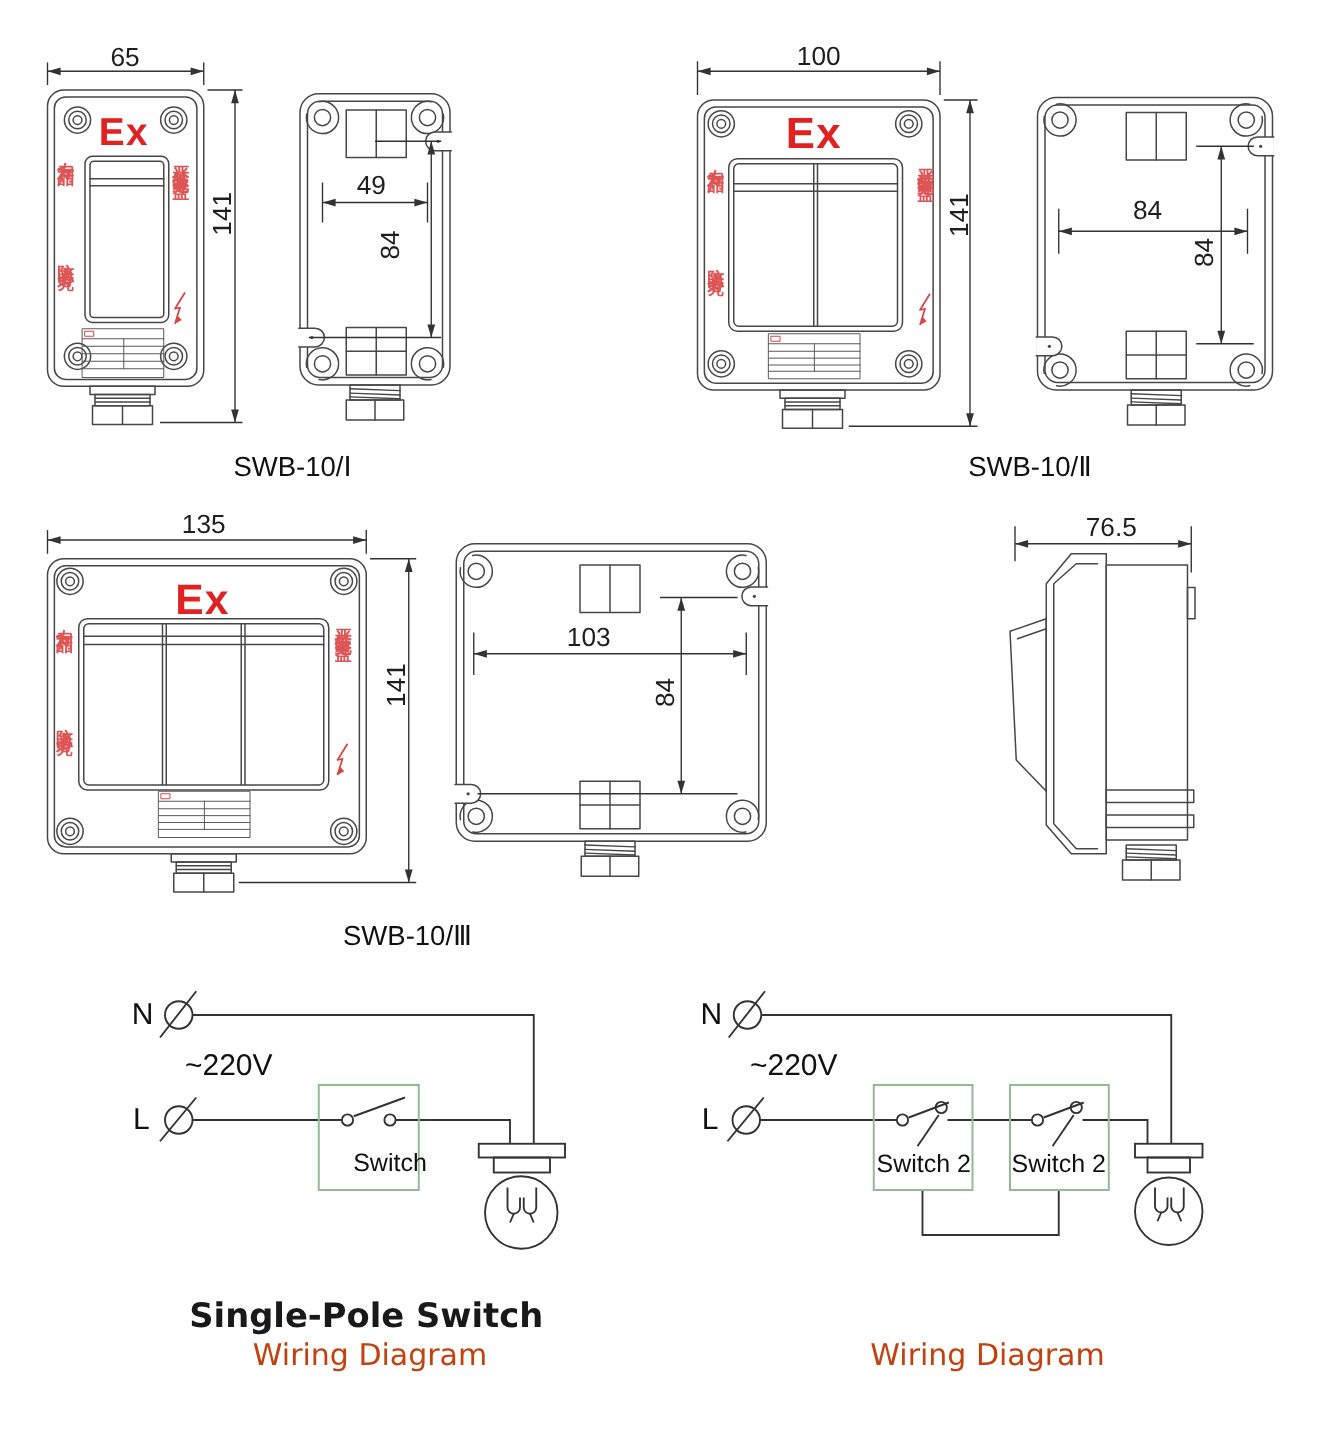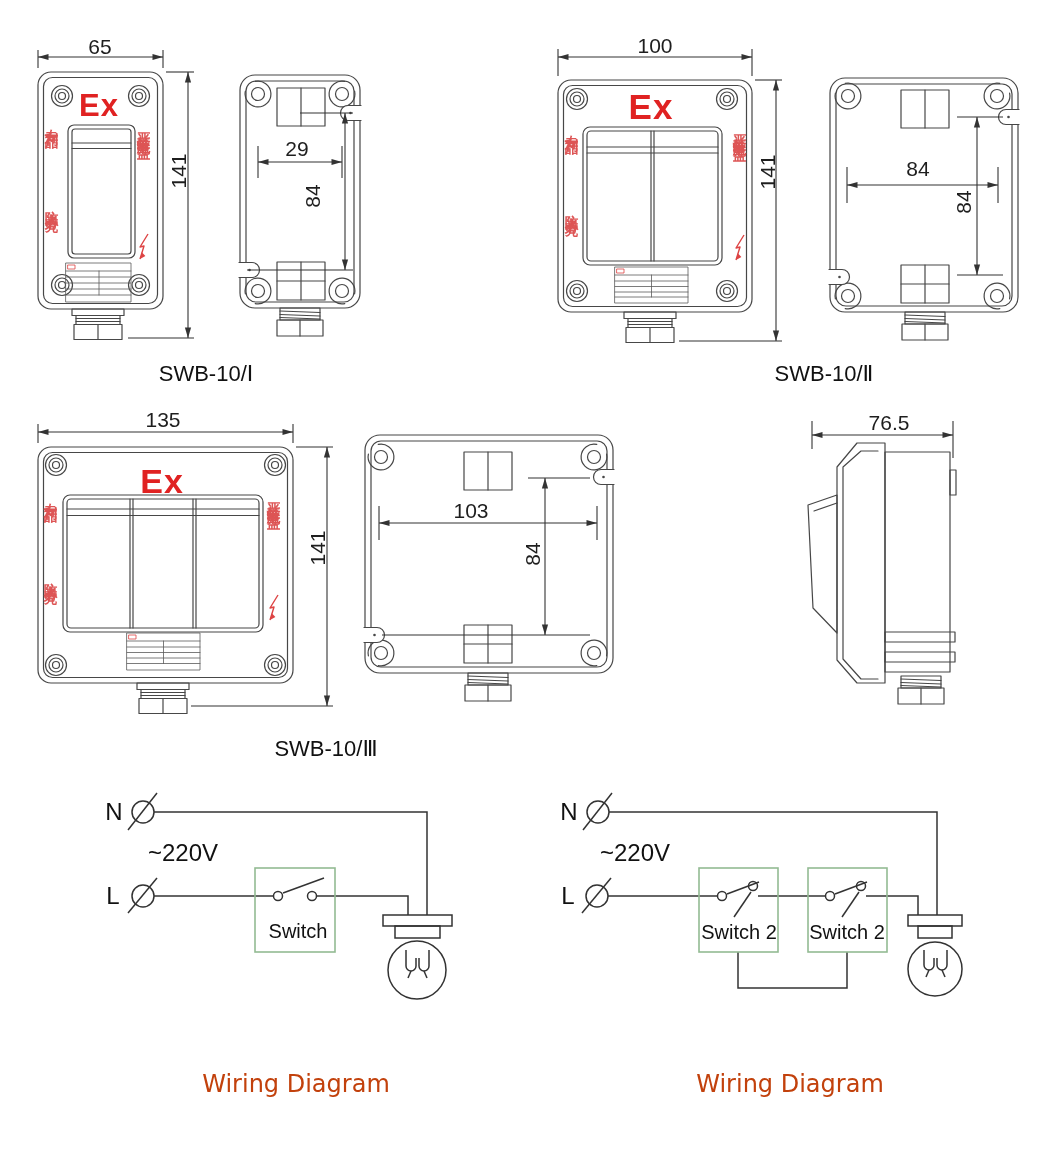--- a/index.html
+++ b/index.html
@@ -326,54 +326,55 @@
   </g>
 </g>
 
 <use href="#bolt" transform="translate(144,247)"></use>
 <use href="#bolt" transform="translate(740,248)"></use>
 <use href="#bolt" transform="translate(274,608)"></use>
 </svg>
 
 <div class="lbl dim" style="left:100px;top:47px">65</div>
 <div class="lbl dim dimv" style="left:179px;top:171px">141</div>
-<div class="lbl dim" style="left:297px;top:149px">29</div>
+<div class="lbl dim" style="left:297px;top:149px">49</div>
 <div class="lbl dim dimv" style="left:313px;top:196px">84</div>
 <div class="lbl dim" style="left:655px;top:46px">100</div>
 <div class="lbl dim dimv" style="left:768px;top:172px">141</div>
 <div class="lbl dim" style="left:918px;top:169px">84</div>
 <div class="lbl dim dimv" style="left:964px;top:202px">84</div>
 <div class="lbl dim" style="left:163px;top:420px">135</div>
 <div class="lbl dim dimv" style="left:318px;top:548px">141</div>
 <div class="lbl dim" style="left:471px;top:511px">103</div>
 <div class="lbl dim dimv" style="left:533px;top:554px">84</div>
 <div class="lbl dim" style="left:889px;top:423px">76.5</div>
 
-<div class="lbl model" style="left:206px;top:374px">SWB-10/Ⅰ</div>
+<div class="lbl model" style="left:234px;top:374px">SWB-10/Ⅰ</div>
 <div class="lbl model" style="left:824px;top:374px">SWB-10/Ⅱ</div>
 <div class="lbl model" style="left:326px;top:749px">SWB-10/Ⅲ</div>
 
 <div class="lbl ex" style="left:99px;top:106px;font-size:31px">Ex</div>
 <div class="lbl ex" style="left:651px;top:107px;font-size:35px">Ex</div>
 <div class="lbl ex" style="left:162px;top:481px;font-size:34px">Ex</div>
 
 <div class="cjk" style="left:52px;top:118px">专利产品</div>
 <div class="cjk" style="left:52px;top:200px">防者必究</div>
 <div class="cjk" style="left:144px;top:122px">严禁带电开盖</div>
 <div class="cjk" style="left:572px;top:124px">专利产品</div>
 <div class="cjk" style="left:572px;top:204px">防者必究</div>
 <div class="cjk" style="left:740px;top:124px">严禁带电开盖</div>
 <div class="cjk" style="left:51px;top:492px">专利产品</div>
 <div class="cjk" style="left:51px;top:572px">防者必究</div>
 <div class="cjk" style="left:274px;top:492px">严禁带电开盖</div>
 
 <div class="lbl wlabel" style="left:114px;top:812px">N</div>
 <div class="lbl wlabel" style="left:113px;top:896px">L</div>
 <div class="lbl wlabel" style="left:183px;top:853px">~220V</div>
-<div class="lbl swlabel" style="left:298px;top:931px">Switch</div>
+<div class="lbl swlabel" style="left:312px;top:931px">Switch</div>
+<div class="lbl cap1" style="left:293px;top:1053px">Single-Pole Switch</div>
 <div class="lbl cap2" style="left:296px;top:1084px">Wiring Diagram</div>
 
 <div class="lbl wlabel" style="left:569px;top:812px">N</div>
 <div class="lbl wlabel" style="left:568px;top:896px">L</div>
 <div class="lbl wlabel" style="left:635px;top:853px">~220V</div>
 <div class="lbl swlabel" style="left:739px;top:932px">Switch 2</div>
 <div class="lbl swlabel" style="left:847px;top:932px">Switch 2</div>
 <div class="lbl cap2" style="left:790px;top:1084px">Wiring Diagram</div>
 
 </div>

